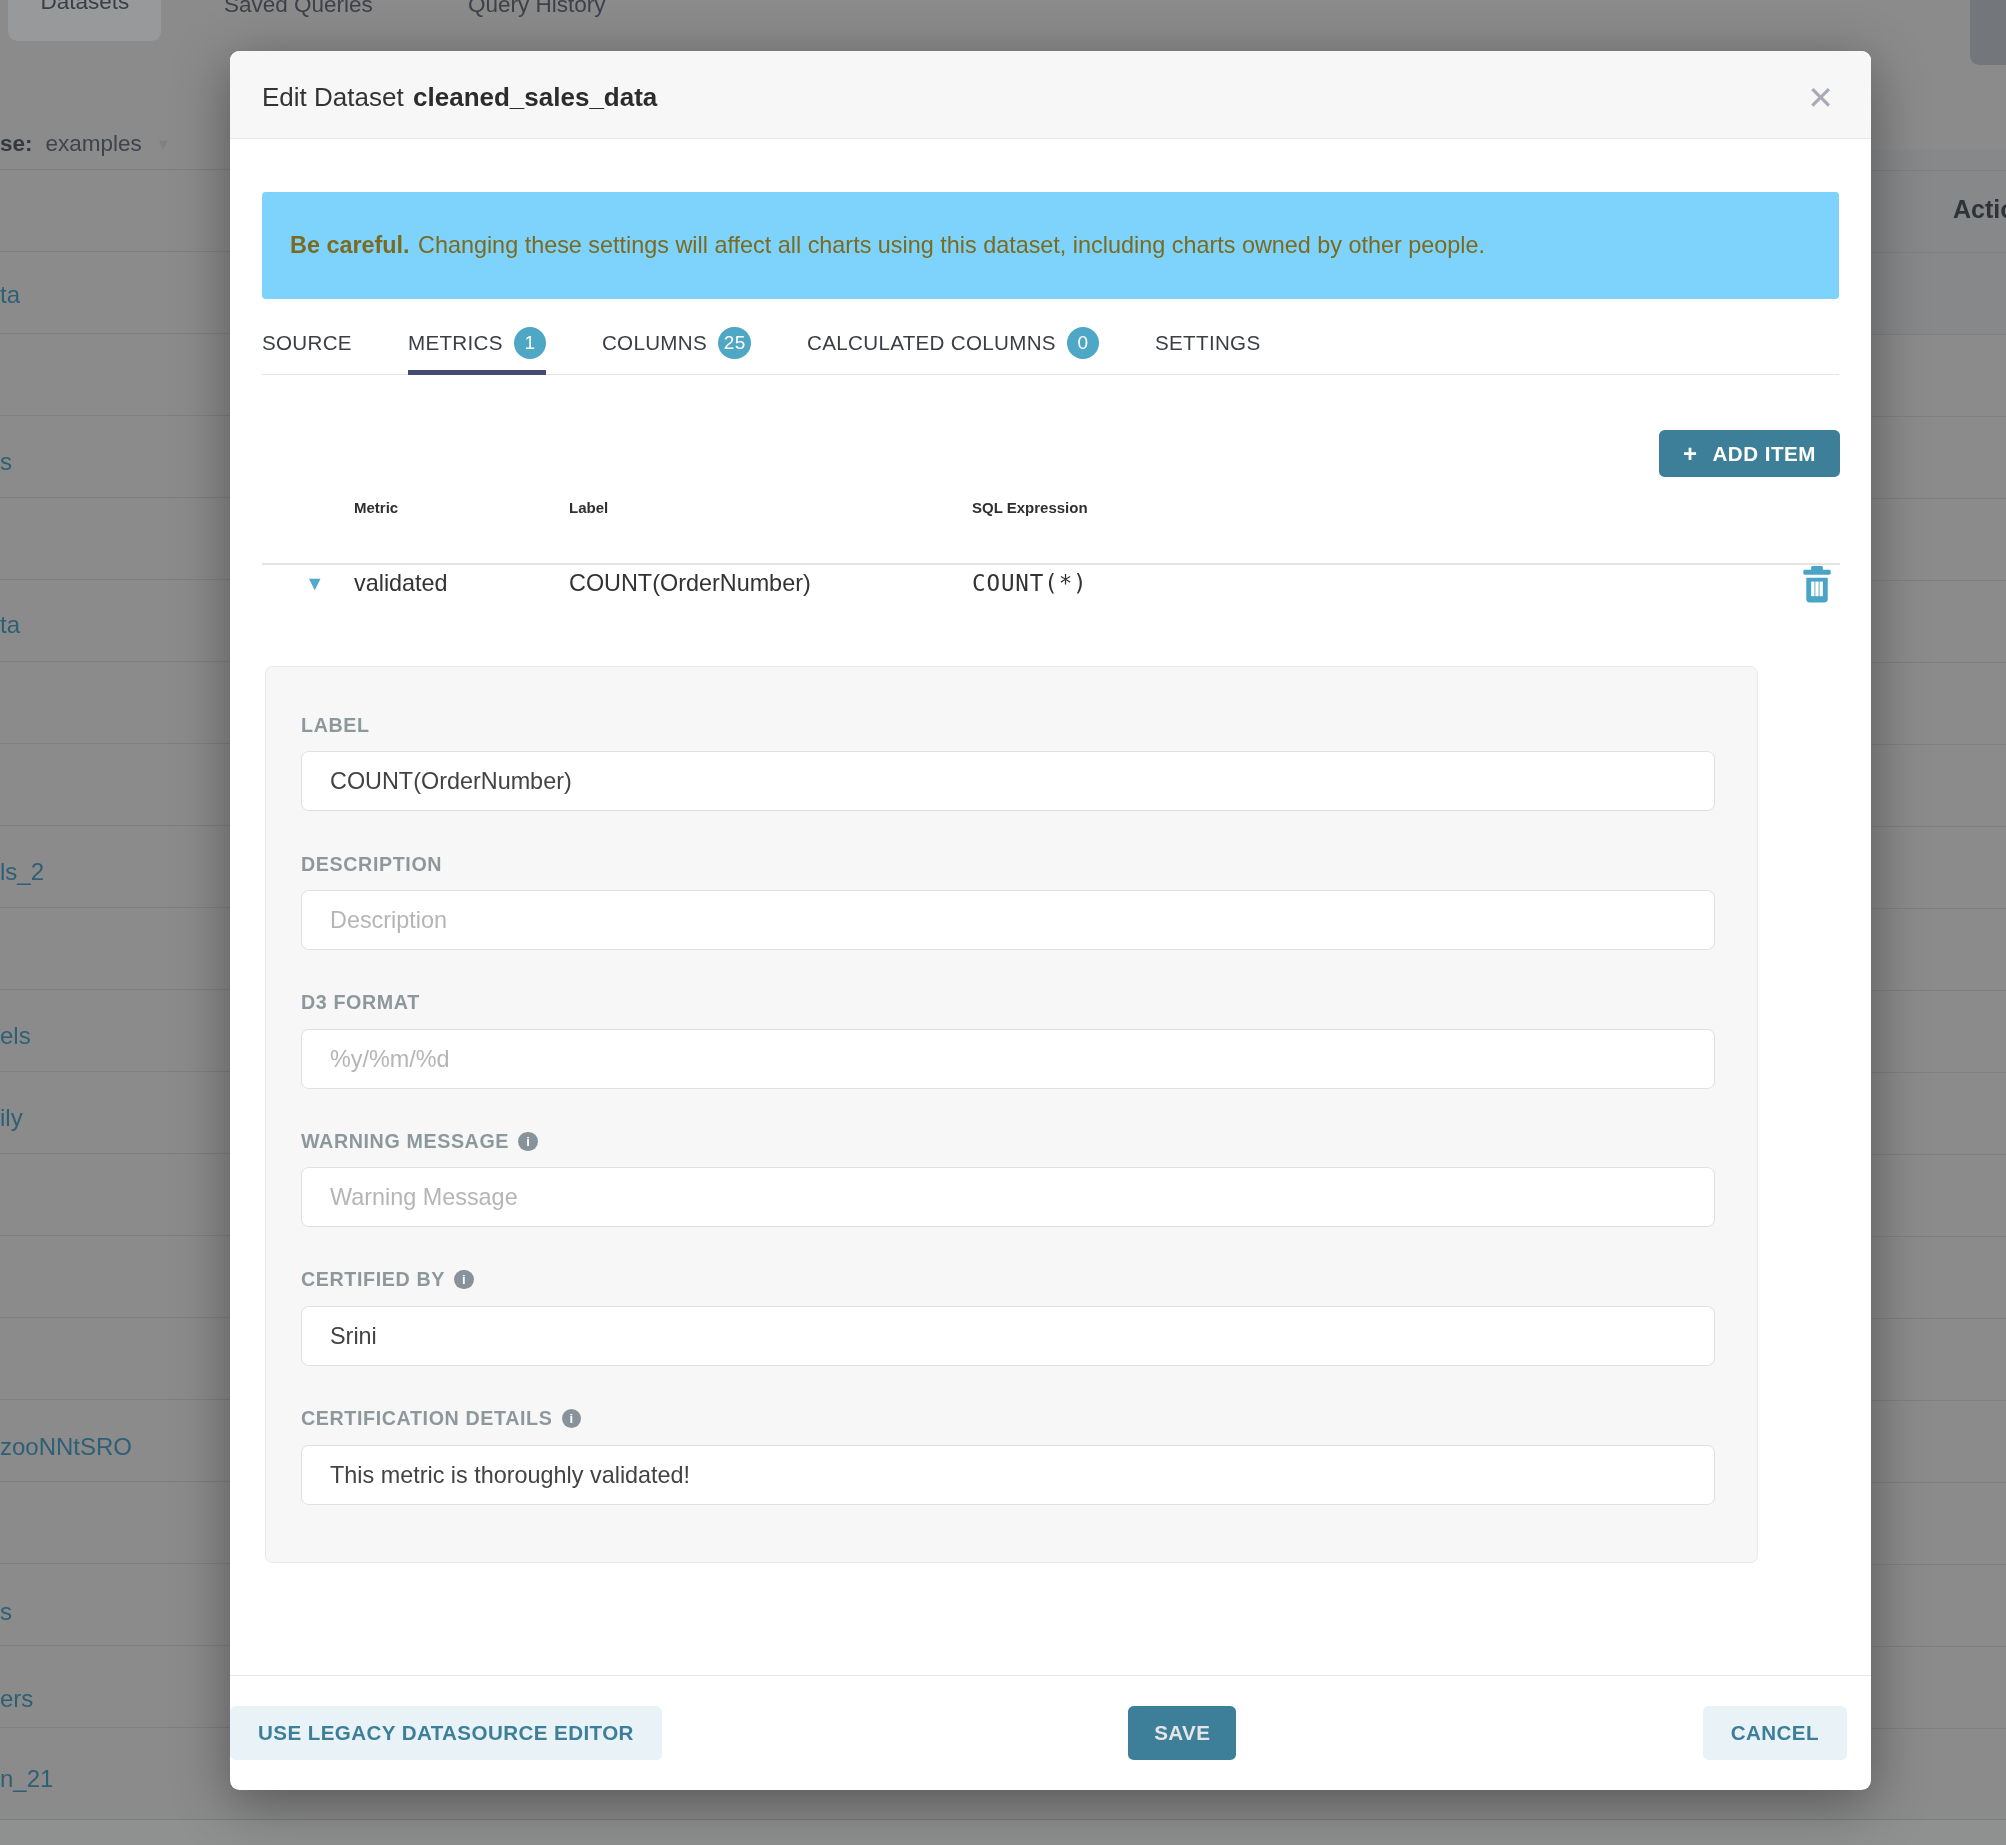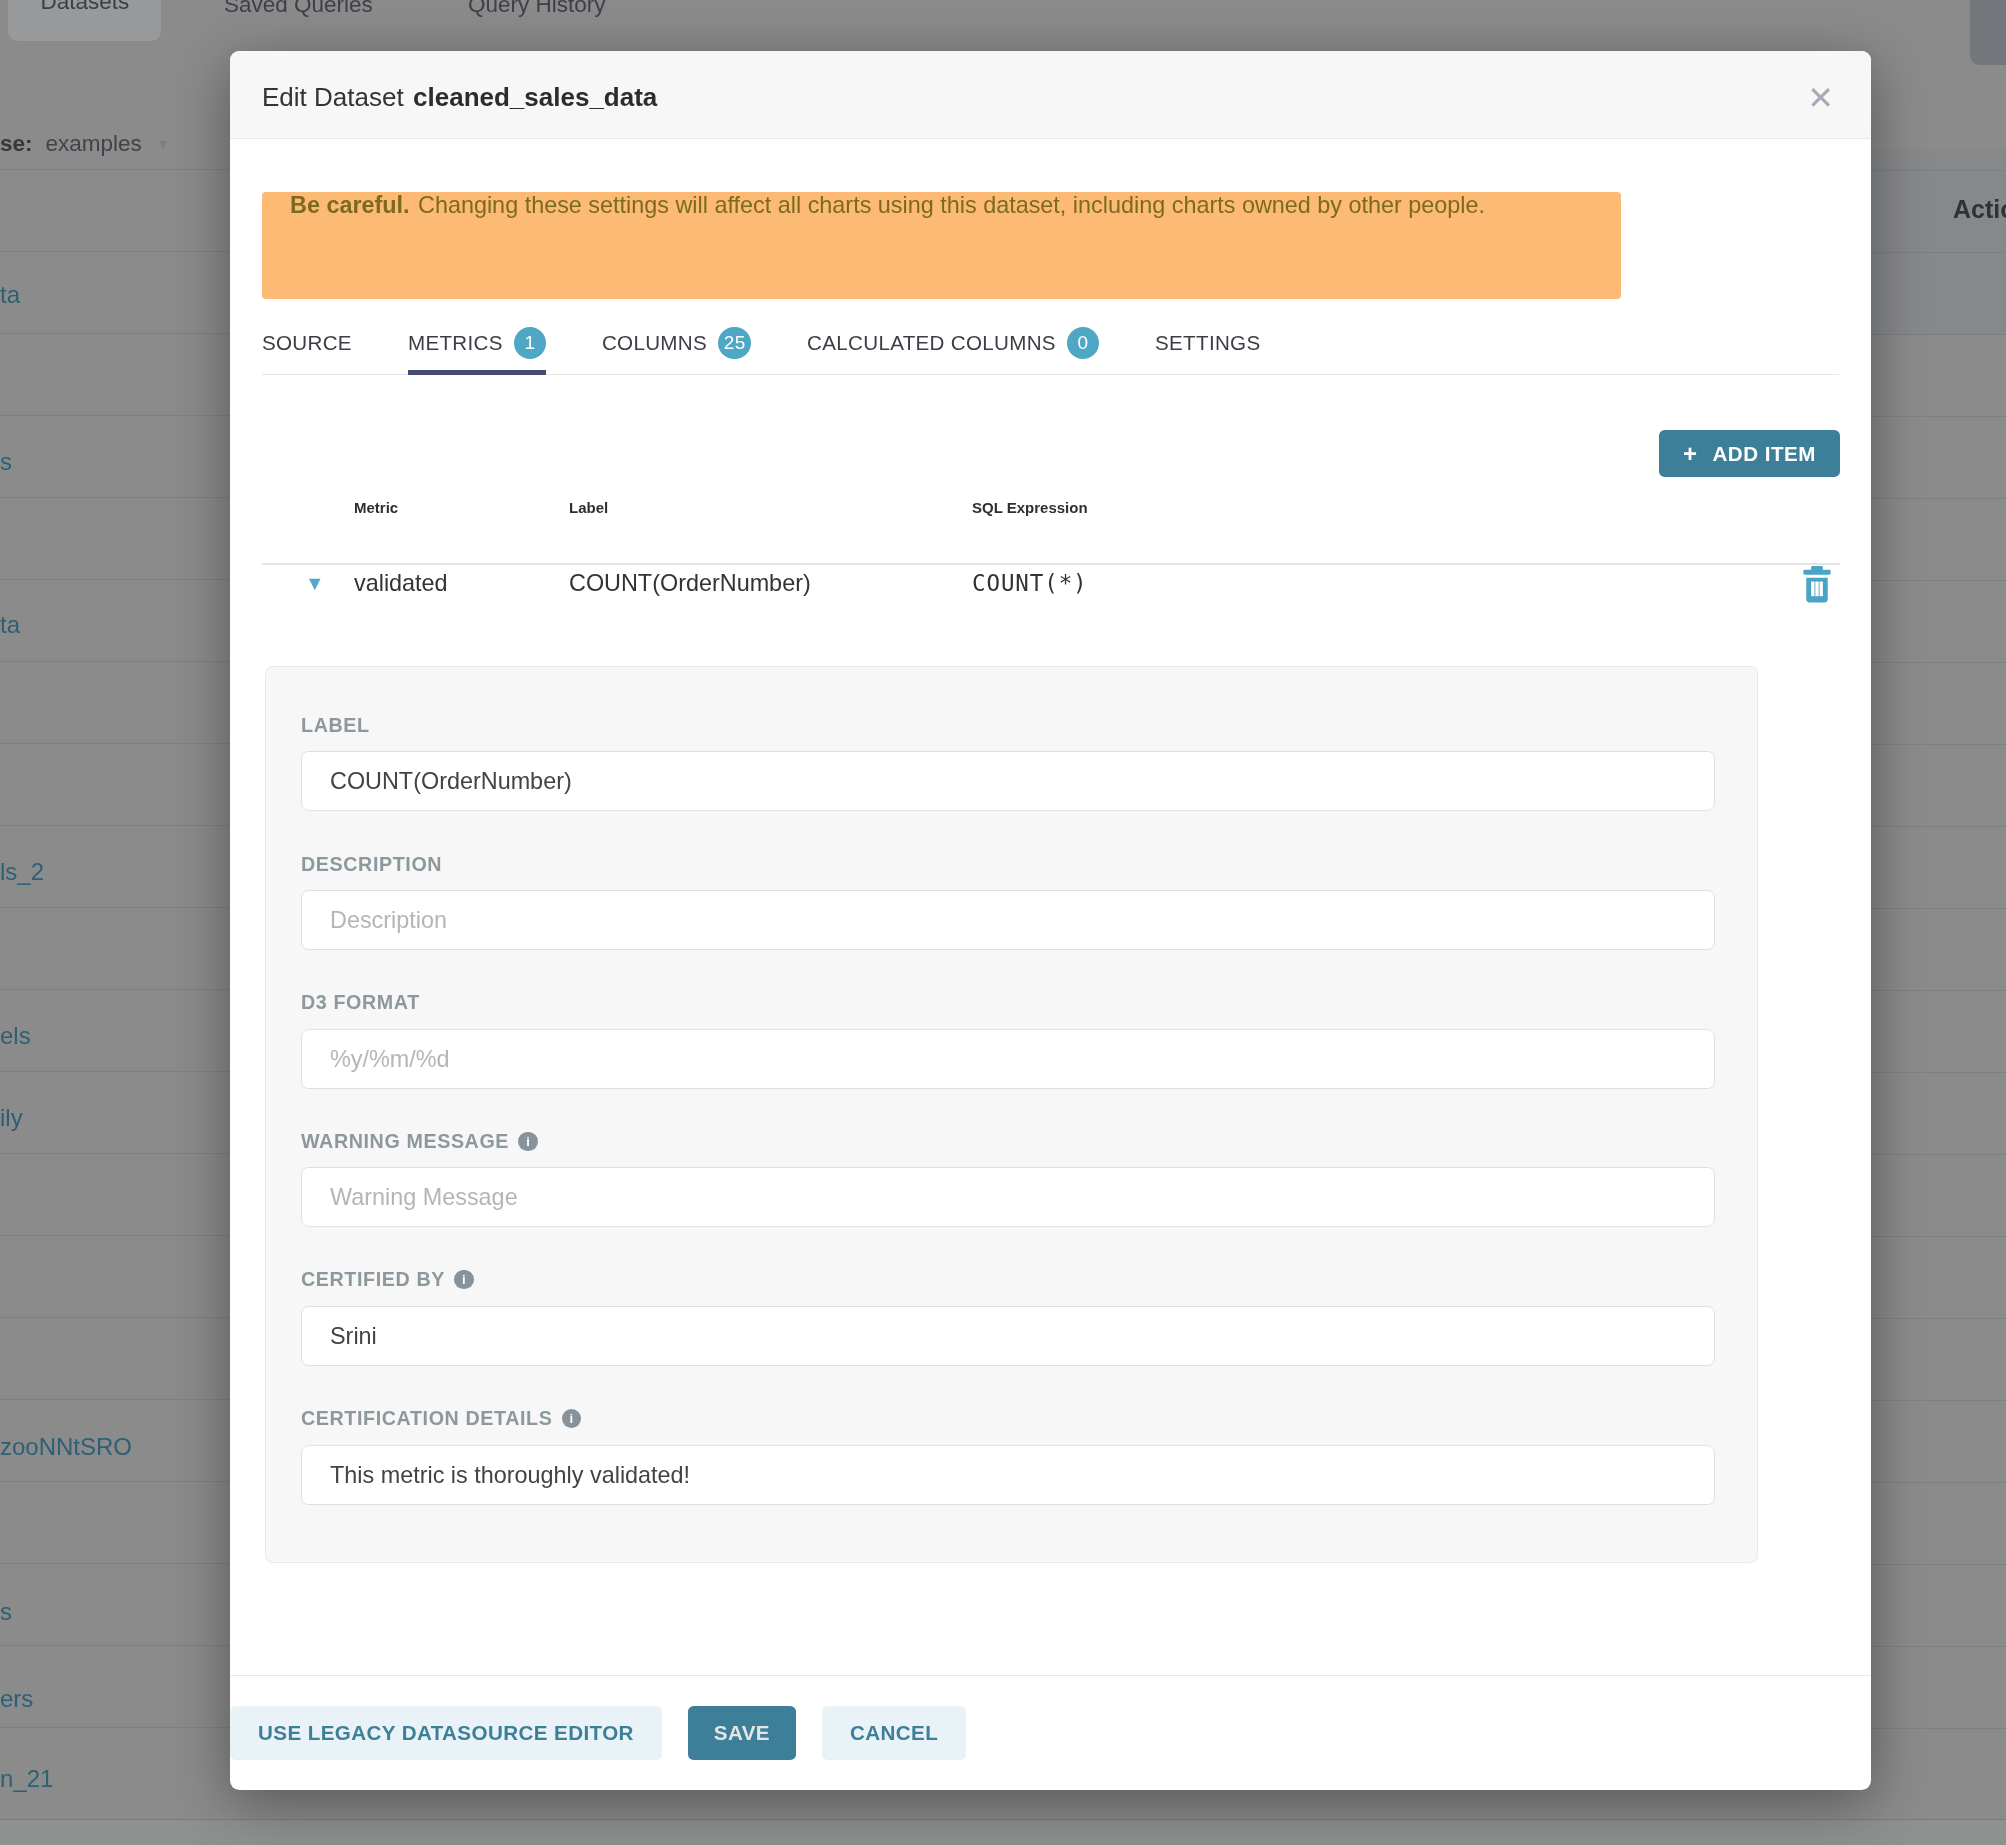--- a/index.html
+++ b/index.html
@@ -27,21 +27,21 @@
   .bg-darktab { left:1970px; top:-20.6px; width:66px; height:86px; background:#73767a; border-radius:9.4px; }
   .bg-bottombar { left:0; top:1819px; width:2007px; height:26px; background:#8f9090; border-top:0.9px solid #7b7c7d; }
 
   
   .modal { position:absolute; left:230px; top:51px; width:1641px; height:1739px; background:#ffffff; border-radius:9.4px; box-shadow:0 13px 56px rgba(0,0,0,.38); }
   .m-header { position:absolute; left:0; top:0; width:100%; height:88px; background:#f7f7f7; border-bottom:0.9px solid #e9e9e9; border-radius:9.4px 9.4px 0 0; display:flex; align-items:center; padding:6px 37px 0 32px; }
   .m-title { font-size:26px; color:#333; }
   .m-title strong { margin-left:9.4px; font-weight:700; color:#2c2c2c; }
   .m-close { margin-left:auto; background:none; border:none; cursor:pointer; font-size:32px; line-height:1; color:#a7abb8; font-weight:400; }
 
-  .alert { position:absolute; left:32px; top:141px; width:1359px; height:107px; background:#fdba74; border-radius:3.7px; display:flex; padding-left:28px; font-size:23.4px; color:#7b6b20; }
+  .alert { position:absolute; left:32px; top:141px; width:1577px; height:107px; background:#7dd3fc; border-radius:3.7px; display:flex; align-items:center; padding-left:28px; font-size:23.4px; color:#7b6b20; }
   .alert b { font-weight:700; }
   .alert .rest { margin-left:8.4px; }
 
   .tabs { position:absolute; left:32px; top:260px; width:1577px; height:64px; display:flex; align-items:center; gap:56px; border-bottom:0.9px solid #e6e6e6; }
   .tab { position:relative; height:100%; display:flex; align-items:center; font-size:20.6px; font-weight:500; color:#3b3e44; letter-spacing:0.3px; cursor:pointer; }
   .tab.active::after { content:""; position:absolute; left:0; right:0; bottom:-0.9px; height:4.7px; background:#464b70; }
   .badge { margin-left:11.2px; min-width:32px; height:32px; padding:0 5.6px; border-radius:16px; background:#4da7c5; color:#fff; font-size:19px; font-weight:400; display:flex; align-items:center; justify-content:center; }
 
   .add-item { position:absolute; right:31px; top:379px; height:47px; padding:0 24px; background:#3d7f98; border:none; border-radius:5.6px; color:#fff; font-size:20.6px; font-weight:600; letter-spacing:0.5px; display:flex; align-items:center; gap:15px; cursor:pointer; }
   .add-item .plus { font-size:24px; font-weight:700; }
@@ -54,21 +54,21 @@
   .tcell.c1 { left:124px; } .tcell.c2 { left:339px; }
   .tcell.c3 { left:742px; font-family:"DejaVu Sans Mono", monospace; font-size:22.5px; letter-spacing:0.9px; }
   .trash-btn { position:absolute; left:1570px; top:513px; background:none; border:none; cursor:pointer; }
 
   .panel { position:absolute; left:35px; top:615px; width:1493px; height:897px; background:#f7f7f8; border:0.9px solid #e9e9e9; border-radius:7.5px; }
   .f-label { position:absolute; left:35px; font-size:19.7px; font-weight:600; letter-spacing:0.6px; color:#8d989d; display:flex; align-items:center; }
   .info-icon { margin-left:9.4px; width:19.7px; height:19.7px; border-radius:50%; background:#87929a; color:#fff; font-size:13px; font-weight:700; font-style:normal; display:inline-flex; align-items:center; justify-content:center; cursor:pointer; }
   .f-input { position:absolute; left:35px; width:1414px; height:60px; background:#fff; border:0.9px solid #e0e0e0; border-radius:7.5px; padding:0 28px; font-family:"Liberation Sans", sans-serif; font-size:23.4px; color:#434343; }
   .f-input::placeholder { color:#b5b5b5; opacity:1; }
 
-  .m-footer { position:absolute; left:0; top:1624px; width:100%; height:115px; border-top:0.9px solid #e8e8e8; display:flex; align-items:center; justify-content:flex-start; gap:26px; padding-right:37px; }
+  .m-footer { position:absolute; left:0; top:1624px; width:100%; height:115px; border-top:0.9px solid #e8e8e8; display:flex; align-items:center; justify-content:space-between; gap:26px; padding-right:24px; }
   .btn { height:54px; border:none; border-radius:5.6px; font-family:"Liberation Sans", sans-serif; font-size:20.6px; font-weight:600; letter-spacing:0.4px; cursor:pointer; display:flex; align-items:center; }
   .btn.light { background:#e9f3f7; color:#3d7f98; padding:0 28px; }
   .btn.primary { background:#3d7f98; color:#e5e5e5; padding:0 26px; }
 </style>
 </head>
 <body>
 
 <div class="stage">
 
   <div class="bg-el bg-navtab-rect">

